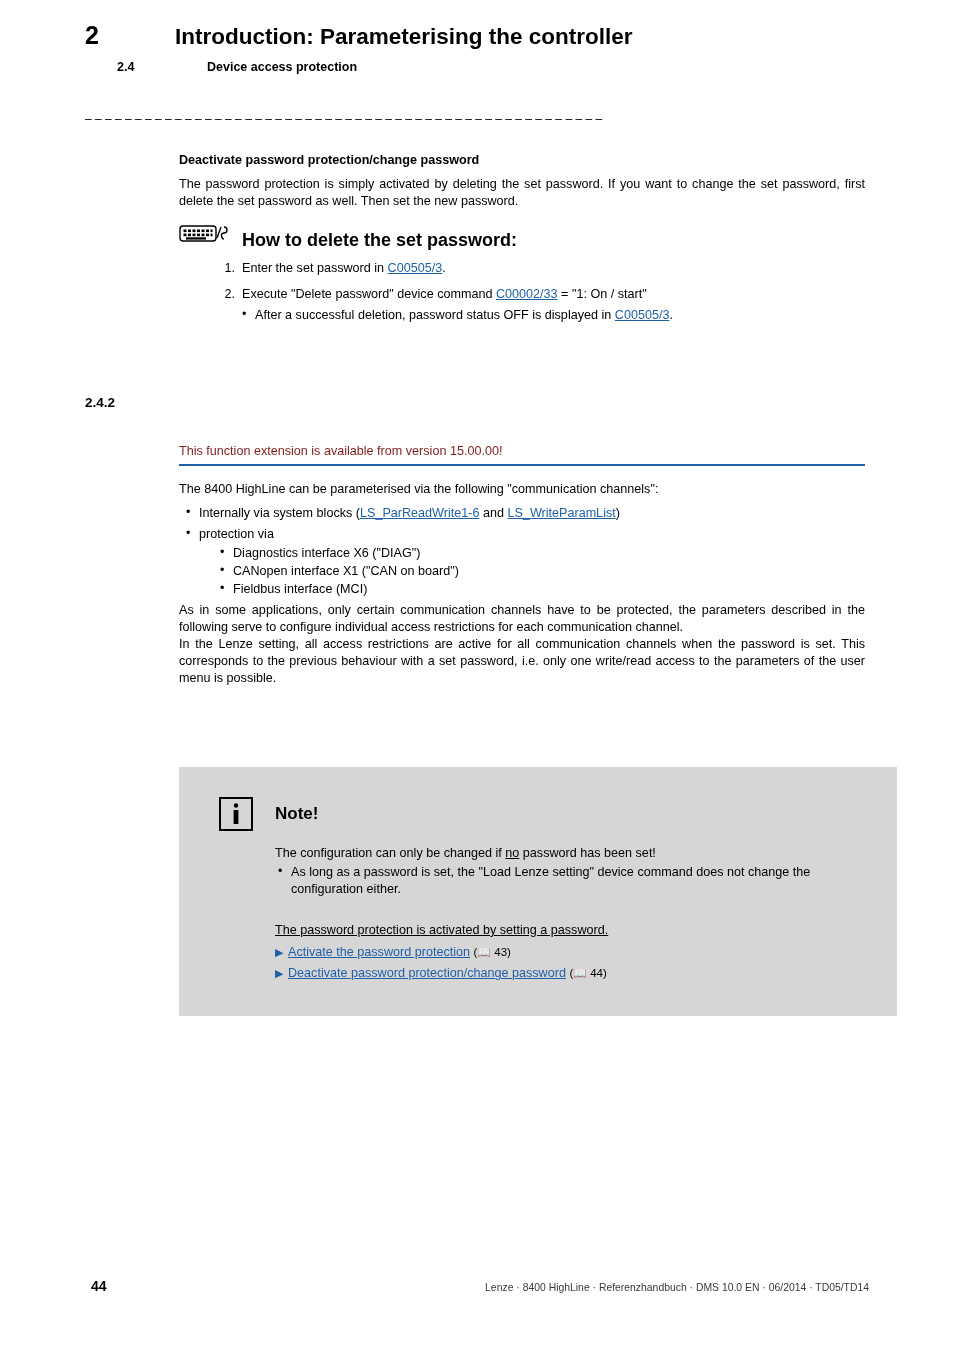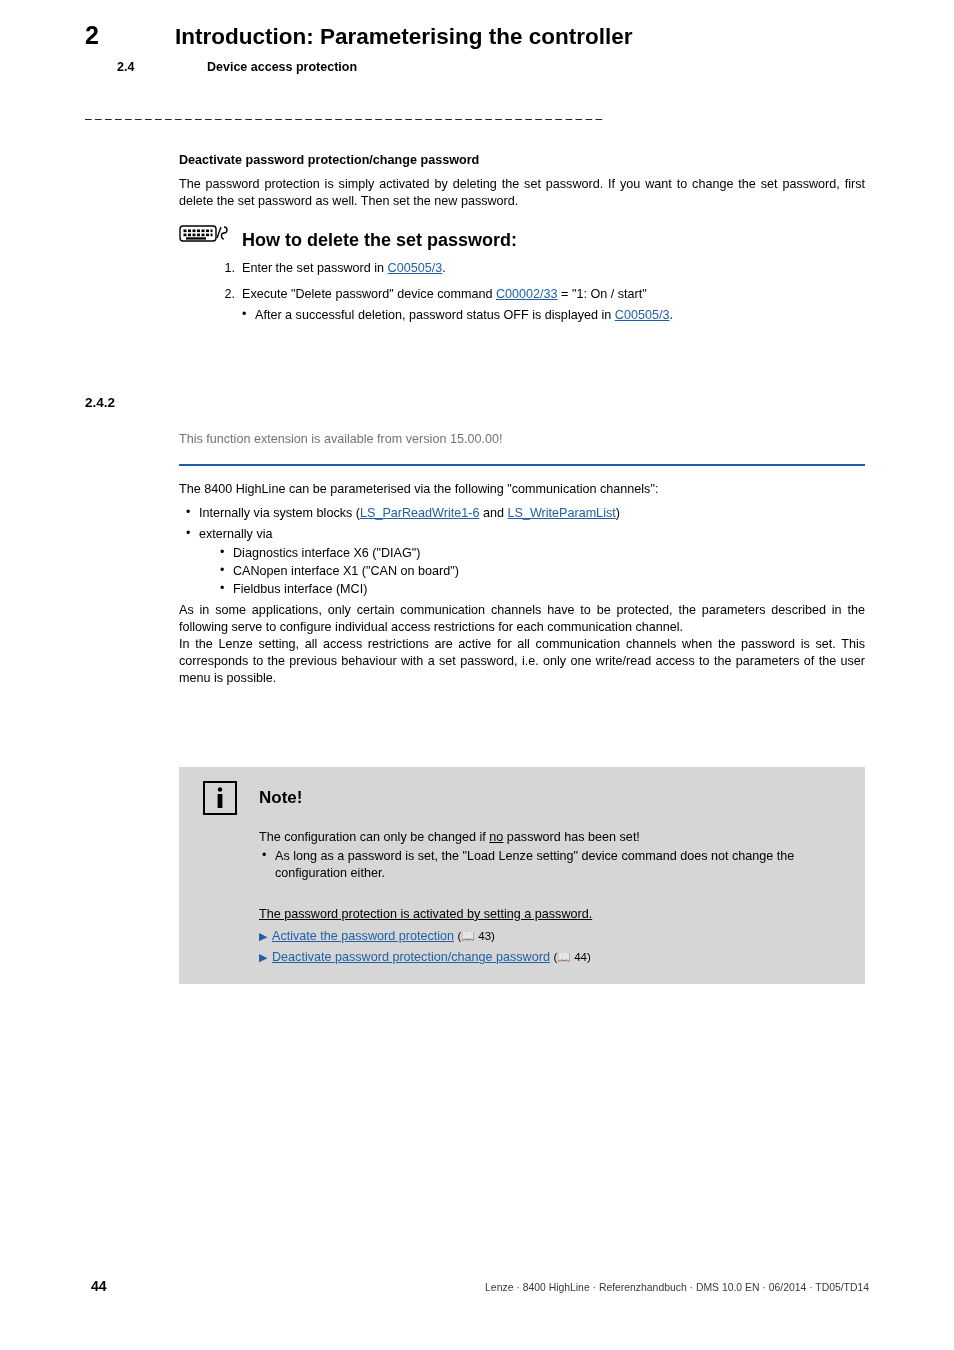--- a/index.html
+++ b/index.html
@@ -161,23 +161,23 @@
     font-size: 13.5px;
     font-weight: bold;
   }
   .subsec-title {
     font-size: 13.5px;
     font-weight: bold;
   }
   .version-note {
     position: absolute;
     left: 179px;
-    top: 432px;
+    top: 444px;
     width: 686px;
-    color: #737373;
+    color: #7f1d1d;
     font-size: 12.6px;
   }
   .hr-blue {
     position: absolute;
     left: 179px;
     top: 464px;
     width: 686px;
     height: 2px;
     background: #1f5fa8;
   }
@@ -224,21 +224,21 @@
   }
   .para-gap { margin-top: 13px; }
 
   
   .notebox {
     position: absolute;
     left: 179px;
     top: 767px;
     width: 686px;
     background: #d6d6d6;
-    padding: 0;
+    padding: 16px;
   }
   .note-inner {
     padding: 14px 18px 18px 18px;
     position: relative;
   }
   .note-title-row {
     display: flex;
     align-items: center;
     margin-bottom: 14px;
   }
@@ -385,21 +385,21 @@
   <div class="version-note">This function extension is available from version 15.00.00!</div>
   <div class="hr-blue"></div>
 
   <div class="body2">
     <p class="just">The 8400 HighLine can be parameterised via the following "communication channels":</p>
     <ul class="bullets">
       <li>
         <span>Internally via system blocks (</span><a class="link" href="#">LS_ParReadWrite1-6</a><span> and </span><a class="link" href="#">LS_WriteParamList</a><span>)</span>
       </li>
       <li>
-        <span>externally via</span>
+        <span>protection via</span>
         <ul class="bullets2">
           <li>Diagnostics interface X6 ("DIAG")</li>
           <li>CANopen interface X1 ("CAN on board")</li>
           <li>Fieldbus interface (MCI)</li>
         </ul>
       </li>
     </ul>
     <p class="just para-gap">As in some applications, only certain communication channels have to be protected, the parameters described in the following serve to configure individual access restrictions for each communication channel.</p>
     <p class="just para-gap">In the Lenze setting, all access restrictions are active for all communication channels when the password is set. This corresponds to the previous behaviour with a set password, i.e. only one write/read access to the parameters of the user menu is possible.</p>
   </div>

